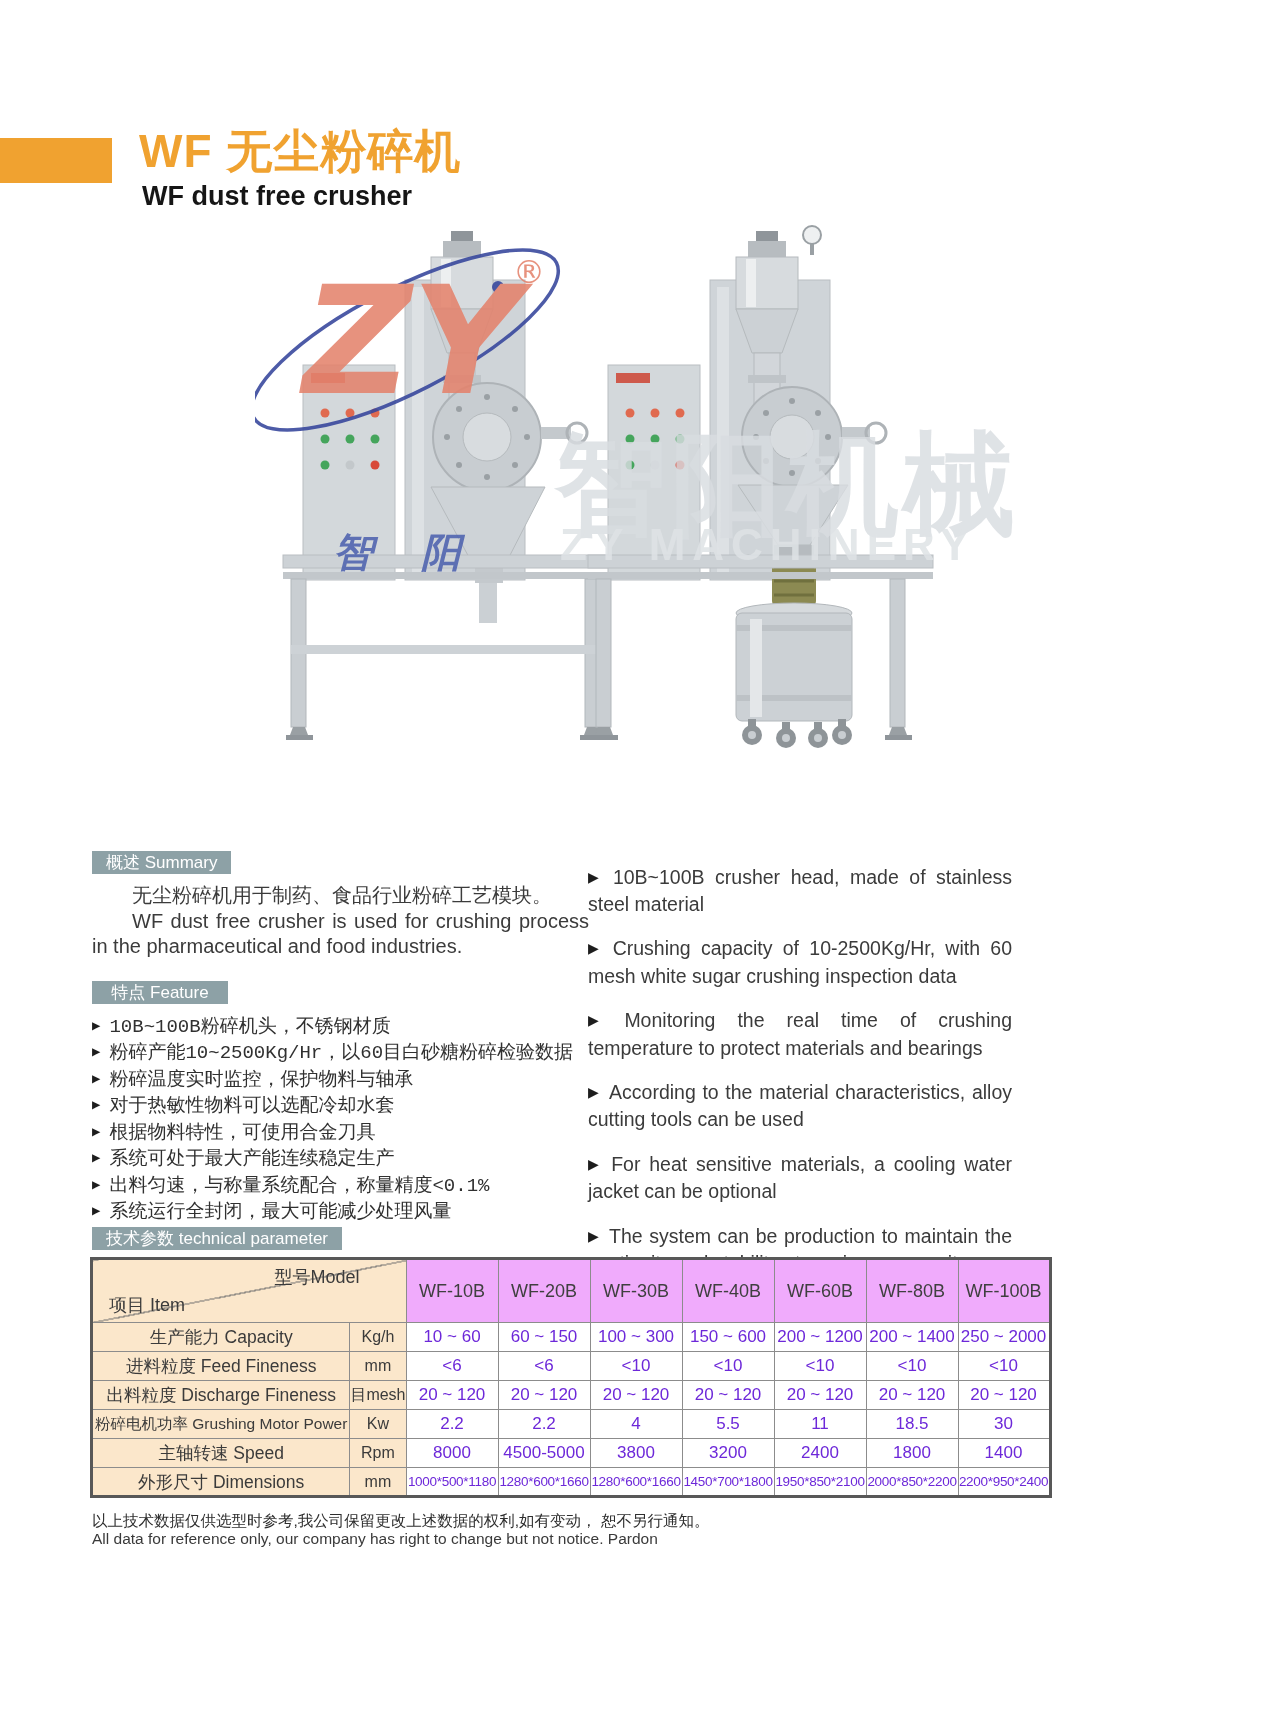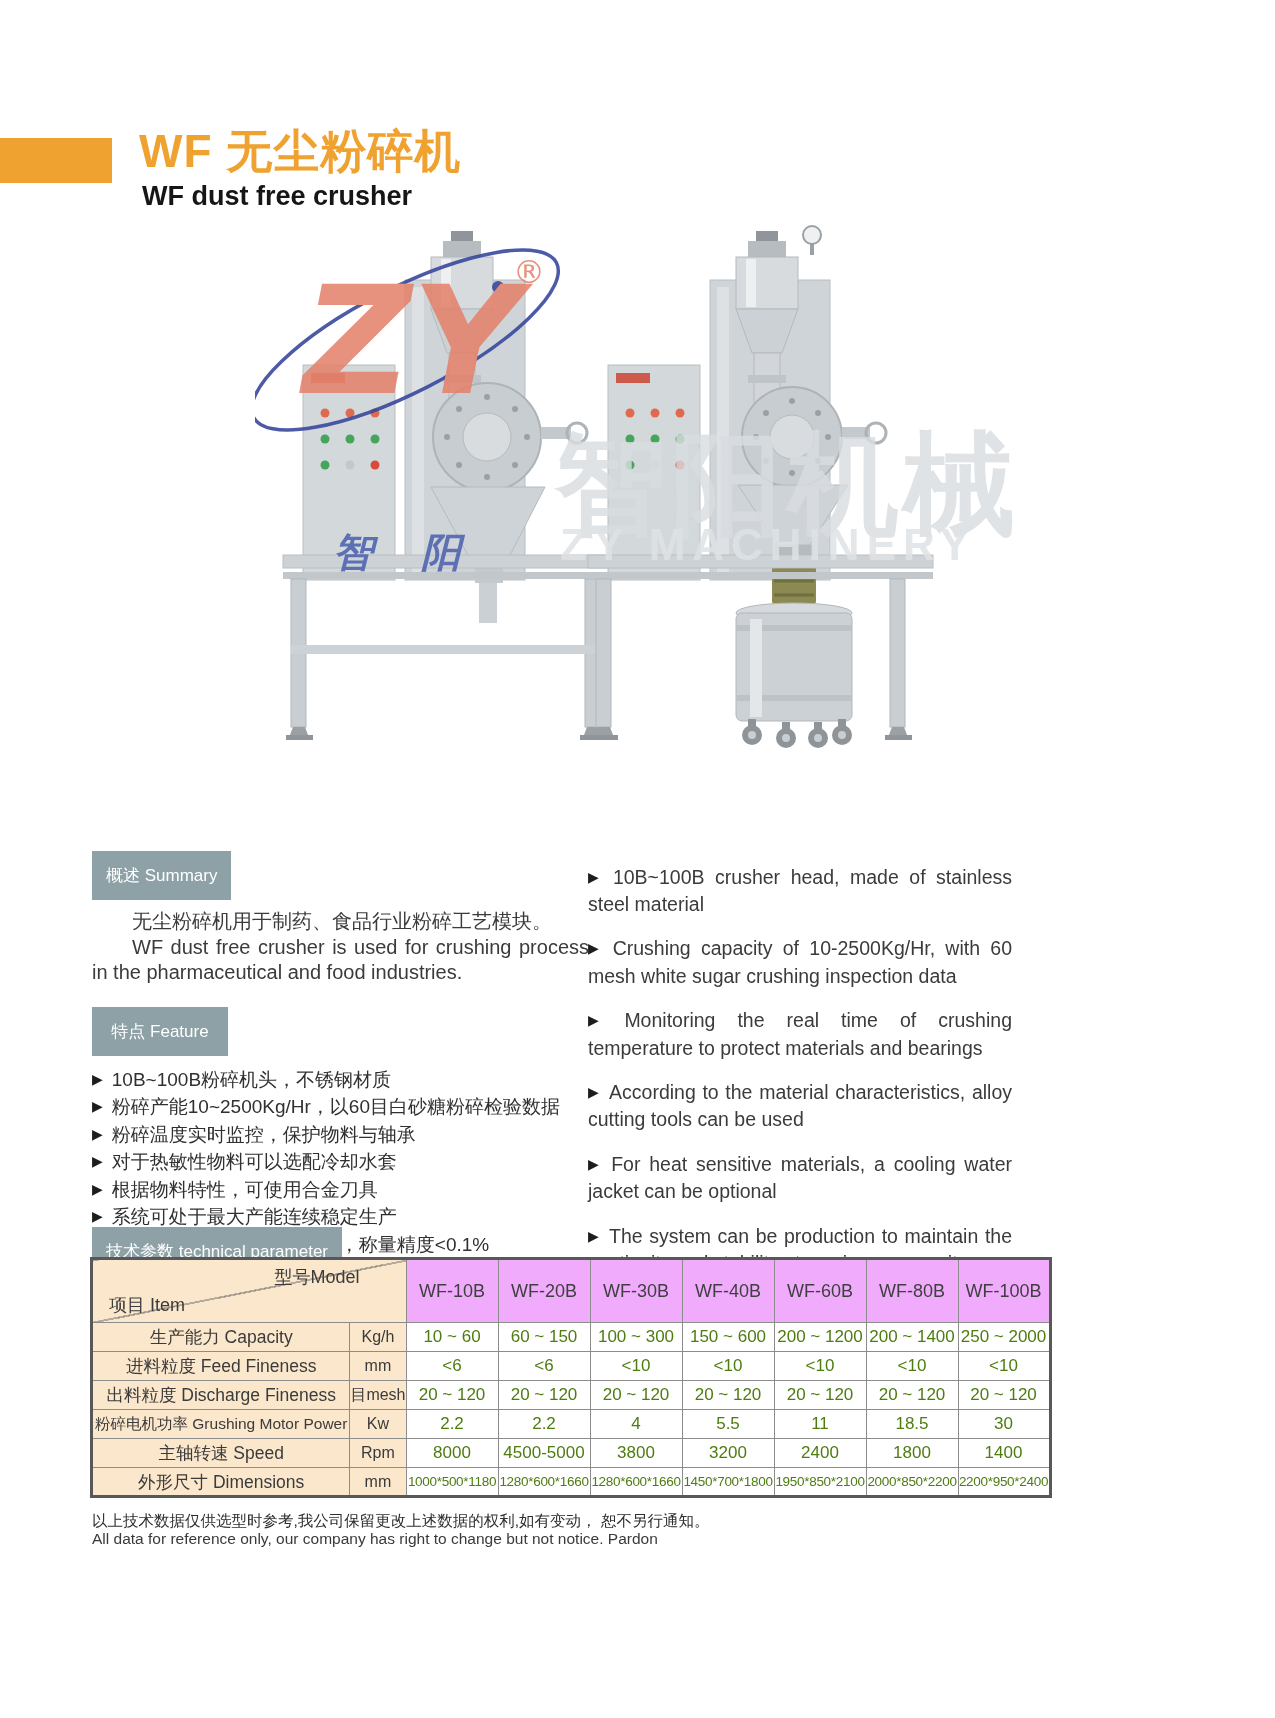--- a/index.html
+++ b/index.html
@@ -18,31 +18,31 @@
   #hero{left:255px;top:225px;width:760px;height:555px;}
   #hero svg{position:absolute;left:0;top:0;}
   .wm-zh{position:absolute;left:300px;top:185px;font-size:112px;font-weight:800;color:#d9dde1;opacity:.82;letter-spacing:4px;white-space:nowrap;}
   .wm-en{position:absolute;left:305px;top:295px;font-size:44px;font-weight:800;color:#dfe3e6;opacity:.85;letter-spacing:7px;white-space:nowrap;}
   .wm-script{position:absolute;left:78px;top:300px;font-size:40px;font-weight:700;font-style:italic;color:#4a5fae;opacity:.85;letter-spacing:48px;white-space:nowrap;}
   #zy-logo{left:30px;top:173px;width:320px;height:220px;opacity:.88;}
 
   
   .badge{
     display:inline-block;background:#8DA1A6;color:#ffffff;font-size:17px;line-height:23px;
-    height:23px;padding:13px 14px;text-align:center;min-width:108px;white-space:nowrap;
+    height:23px;padding:0 14px;text-align:center;min-width:108px;white-space:nowrap;
   }
 
   
   #left-col{left:92px;top:851px;width:497px;}
   #left-col p{margin:0;}
   .para{font-size:20px;line-height:25.5px;color:#3b3b3b;text-align:justify;}
   .indent{text-indent:2em;}
   #summary-zh{margin-top:9px !important;}
   #feature-badge{margin-top:21px;}
-  #feature-list{margin-top:11px;}
+  #feature-list{margin-top:11px;font-family:Liberation Mono, monospace;}
   .bullet{font-size:19px;line-height:25.5px;color:#303030;text-align:justify;}
   .mk{font-size:14px;margin-right:9px;position:relative;top:-2px;color:#1d1d1d;}
 
   
   #right-col{left:588px;top:845px;width:424px;}
   #right-col .bullet{font-size:19.5px;line-height:25.2px;color:#3b3b3b;}
 
   
   #tech-badge{left:92px;top:1227px;}
   #tech-table-wrap{left:90px;top:1257px;}
@@ -53,21 +53,21 @@
   th.model{background:#f0abfc;font-size:18px;color:#3f3f3f;}
   th.corner{
     background:linear-gradient(to bottom right,#FBE7CB 49.55%,#6e6e6e 49.55%,#6e6e6e 50.45%,#FBE7CB 50.45%);
     position:relative;
   }
   .corner-top{position:absolute;top:5px;right:46px;font-size:18px;color:#3b3b3b;}
   .corner-bottom{position:absolute;bottom:5px;left:16px;font-size:18px;color:#3b3b3b;}
   th.rowlabel{background:#FBE7CB;font-size:17.5px;color:#3b3b3b;}
   th.rowlabel.tight{font-size:15.5px;}
   td.unit{background:#FBE7CB;font-size:16px;color:#3b3b3b;padding:0;}
-  td.val{font-size:17px;color:#4d7c0f;background:#ffffff;}
+  td.val{font-size:17px;color:#6d28d9;background:#ffffff;}
   td.val.dim{font-size:13.5px;letter-spacing:-0.3px;padding:0;}
 
   
   #footer{left:92px;top:1512px;width:900px;}
   #footer p{margin:0;}
   #footer-zh{font-size:15.5px;line-height:17.5px;color:#2e2e2e;}
   #footer-en{font-size:15.5px;line-height:17.5px;color:#3a3a3a;}
 </style>
 </head>
 <body>

